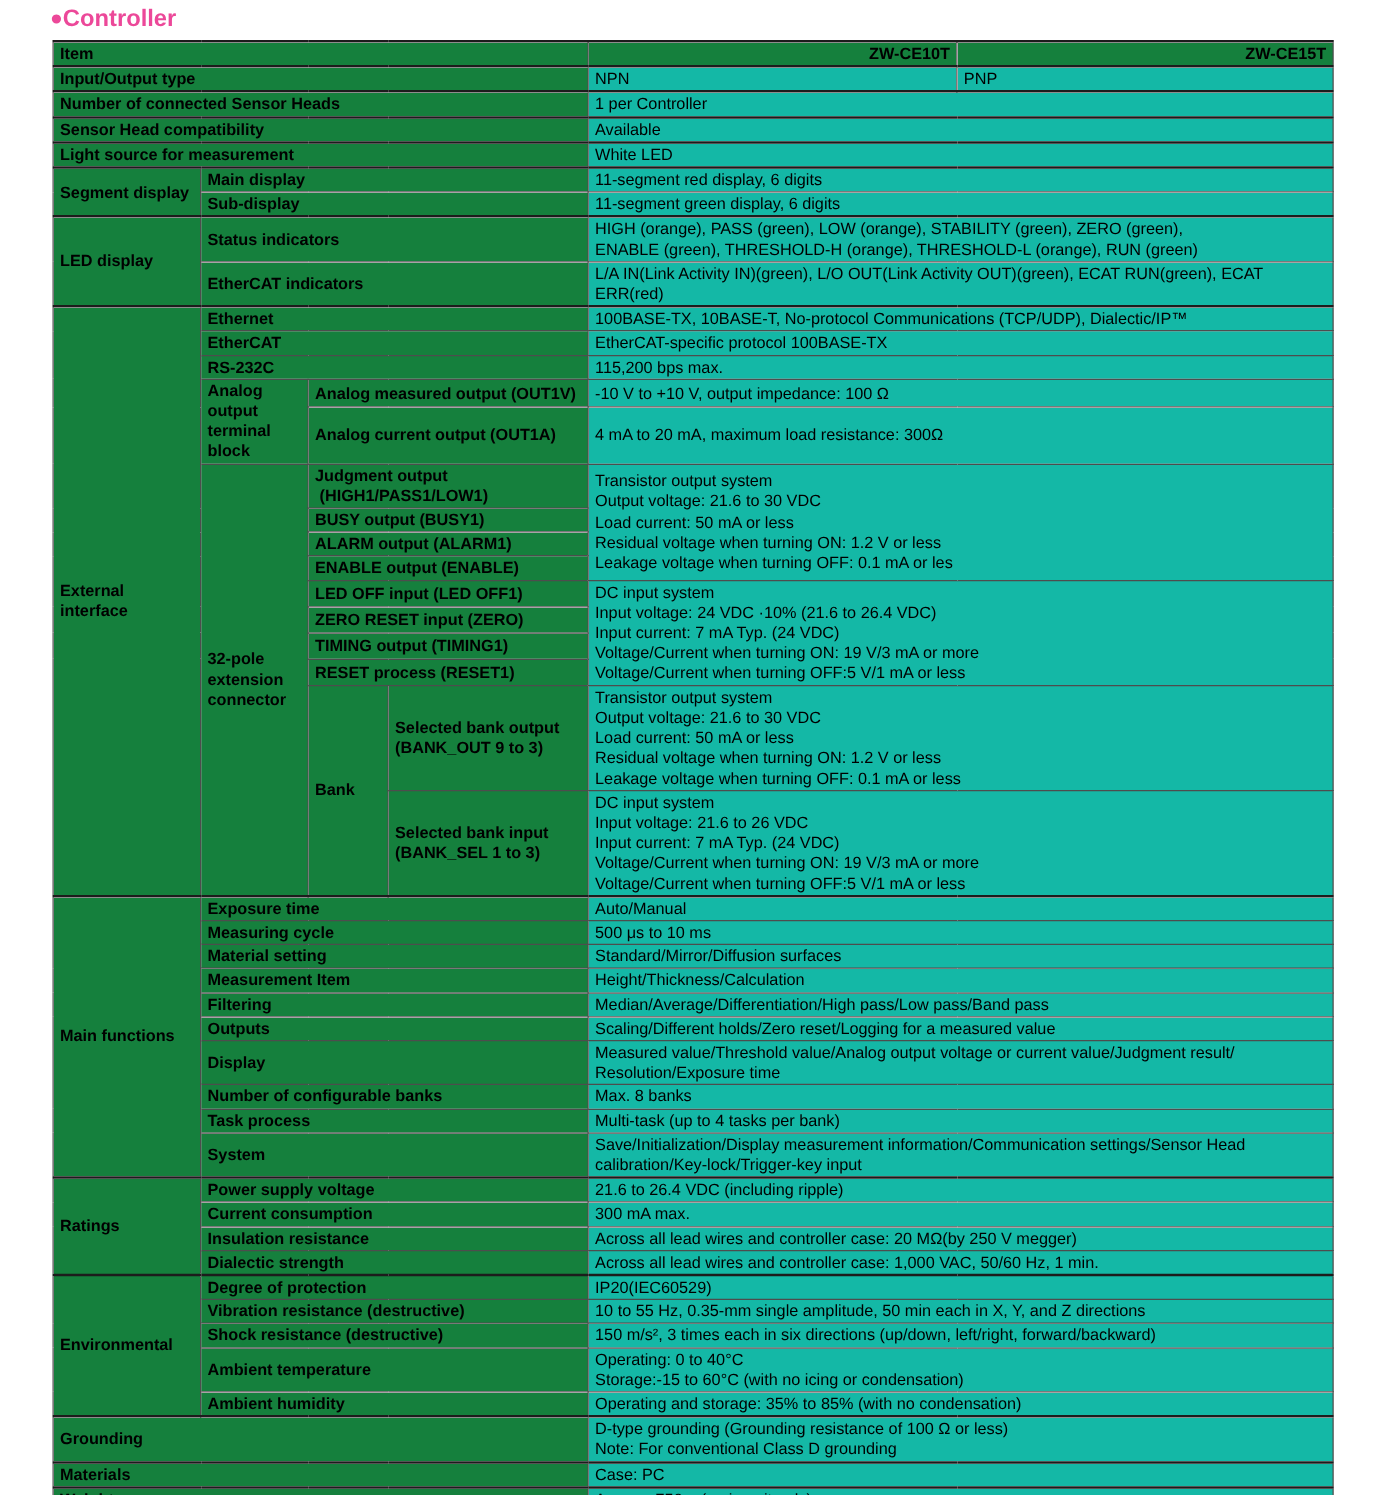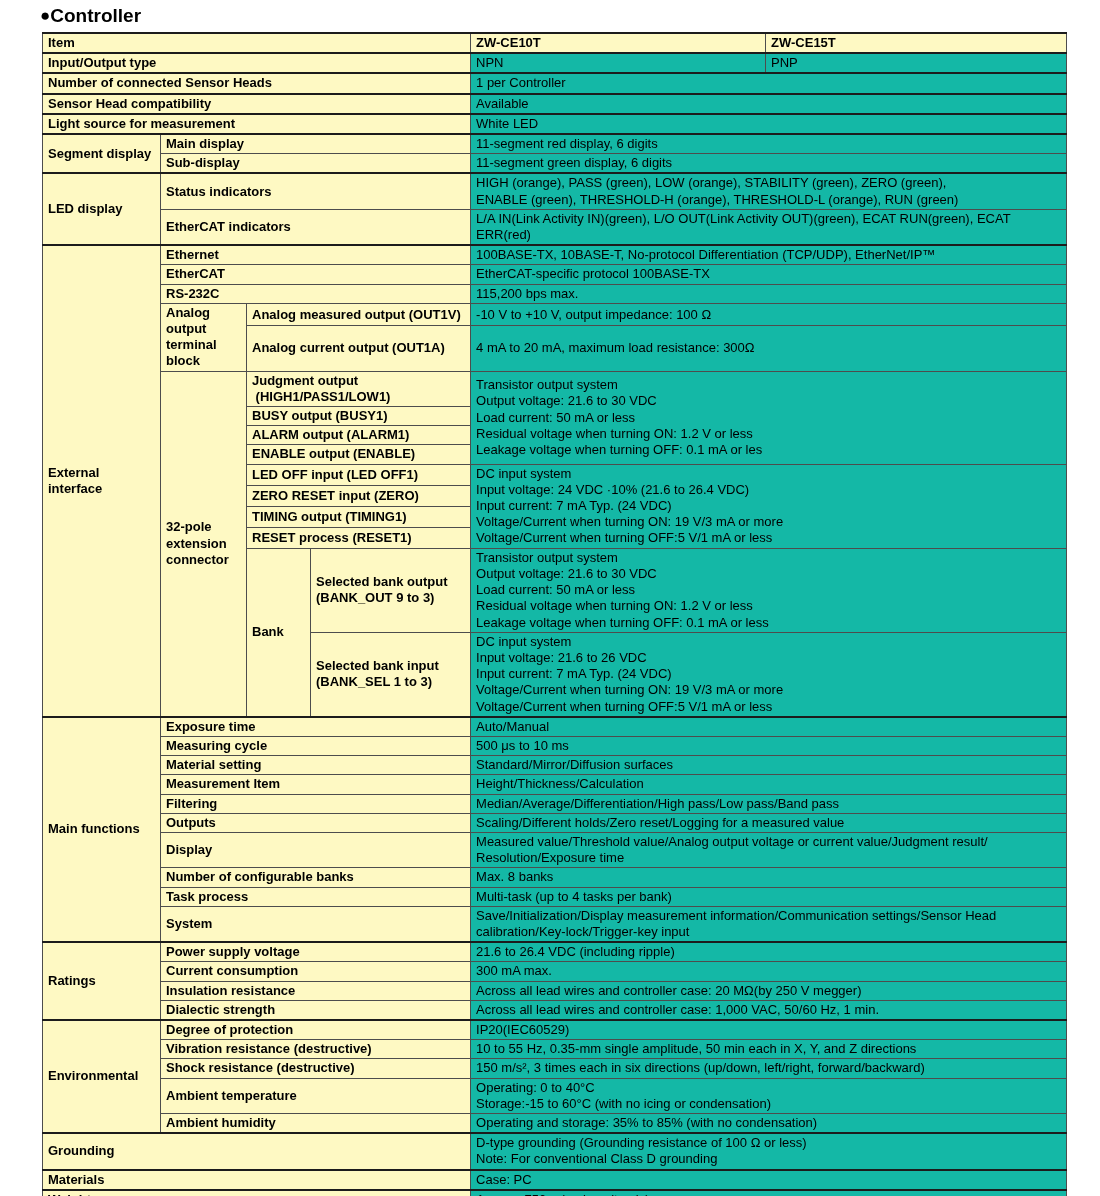--- a/index.html
+++ b/index.html
@@ -6,21 +6,21 @@
   body {
     width: 1100px; height: 1196px;
     font-family: "Liberation Sans", sans-serif;
     color: #000;
     overflow: hidden;
   }
   .page { padding: 3px 34px 0 42px; }
   .doc-title {
     font-size: 19px;
     font-weight: bold;
-    color: #000000;
+    color: #ec4899;
     margin: 2px 0 5px -2px;
     white-space: nowrap;
   }
   .doc-title .bullet { font-size: 17px; vertical-align: 1px; }
   table.spec {
     border-collapse: collapse;
     table-layout: fixed;
     width: 1024px;
     border: 1px solid #1c1c1c;
     border-top-width: 2px;
@@ -28,23 +28,23 @@
   table.spec td {
     border: 1px solid #4d4d4d;
     padding: 1px 5px;
     font-size: 13px;
     line-height: 16.2px;
     vertical-align: middle;
     white-space: pre-line;
     overflow: hidden;
     word-wrap: break-word;
   }
-  table.spec td.lbl { background: #fef9c3; font-weight: bold; margin-left: 10px; }
+  table.spec td.lbl { background: #15803d; font-weight: bold; margin-left: 10px; }
   table.spec td.val { background: #14b8a6; font-weight: normal; }
-  table.spec td.ctr { text-align: left; }
+  table.spec td.ctr { text-align: right; }
   table.spec td.sec { border-top: 2px solid #1c1c1c; }
   table.spec tr:last-child td { border-bottom: 2px solid #1c1c1c; }
 </style>
 </head>
 <body>
 
 <div class="page">
   <div class="doc-title"><span class="bullet">●</span><span>Controller</span></div>
   <table class="spec">
       <colgroup>
@@ -94,21 +94,21 @@
 ENABLE (green), THRESHOLD-H (orange), THRESHOLD-L (orange), RUN (green)</td>
         </tr>
         <tr>
           <td colspan="3" class="lbl">EtherCAT indicators</td>
           <td colspan="2" class="val">L/A IN(Link Activity IN)(green), L/O OUT(Link Activity OUT)(green), ECAT RUN(green), ECAT
 ERR(red)</td>
         </tr>
         <tr>
           <td rowspan="15" class="lbl sec">External interface</td>
           <td colspan="3" class="lbl sec">Ethernet</td>
-          <td colspan="2" class="val sec">100BASE-TX, 10BASE-T, No-protocol Differentiation (TCP/UDP), EtherNet/IP™</td>
+          <td colspan="2" class="val sec">100BASE-TX, 10BASE-T, No-protocol Communications (TCP/UDP), Dialectic/IP™</td>
         </tr>
         <tr>
           <td colspan="3" class="lbl">EtherCAT</td>
           <td colspan="2" class="val">EtherCAT-specific protocol 100BASE-TX</td>
         </tr>
         <tr>
           <td colspan="3" class="lbl">RS-232C</td>
           <td colspan="2" class="val">115,200 bps max.</td>
         </tr>
         <tr style="height: 22px;">

